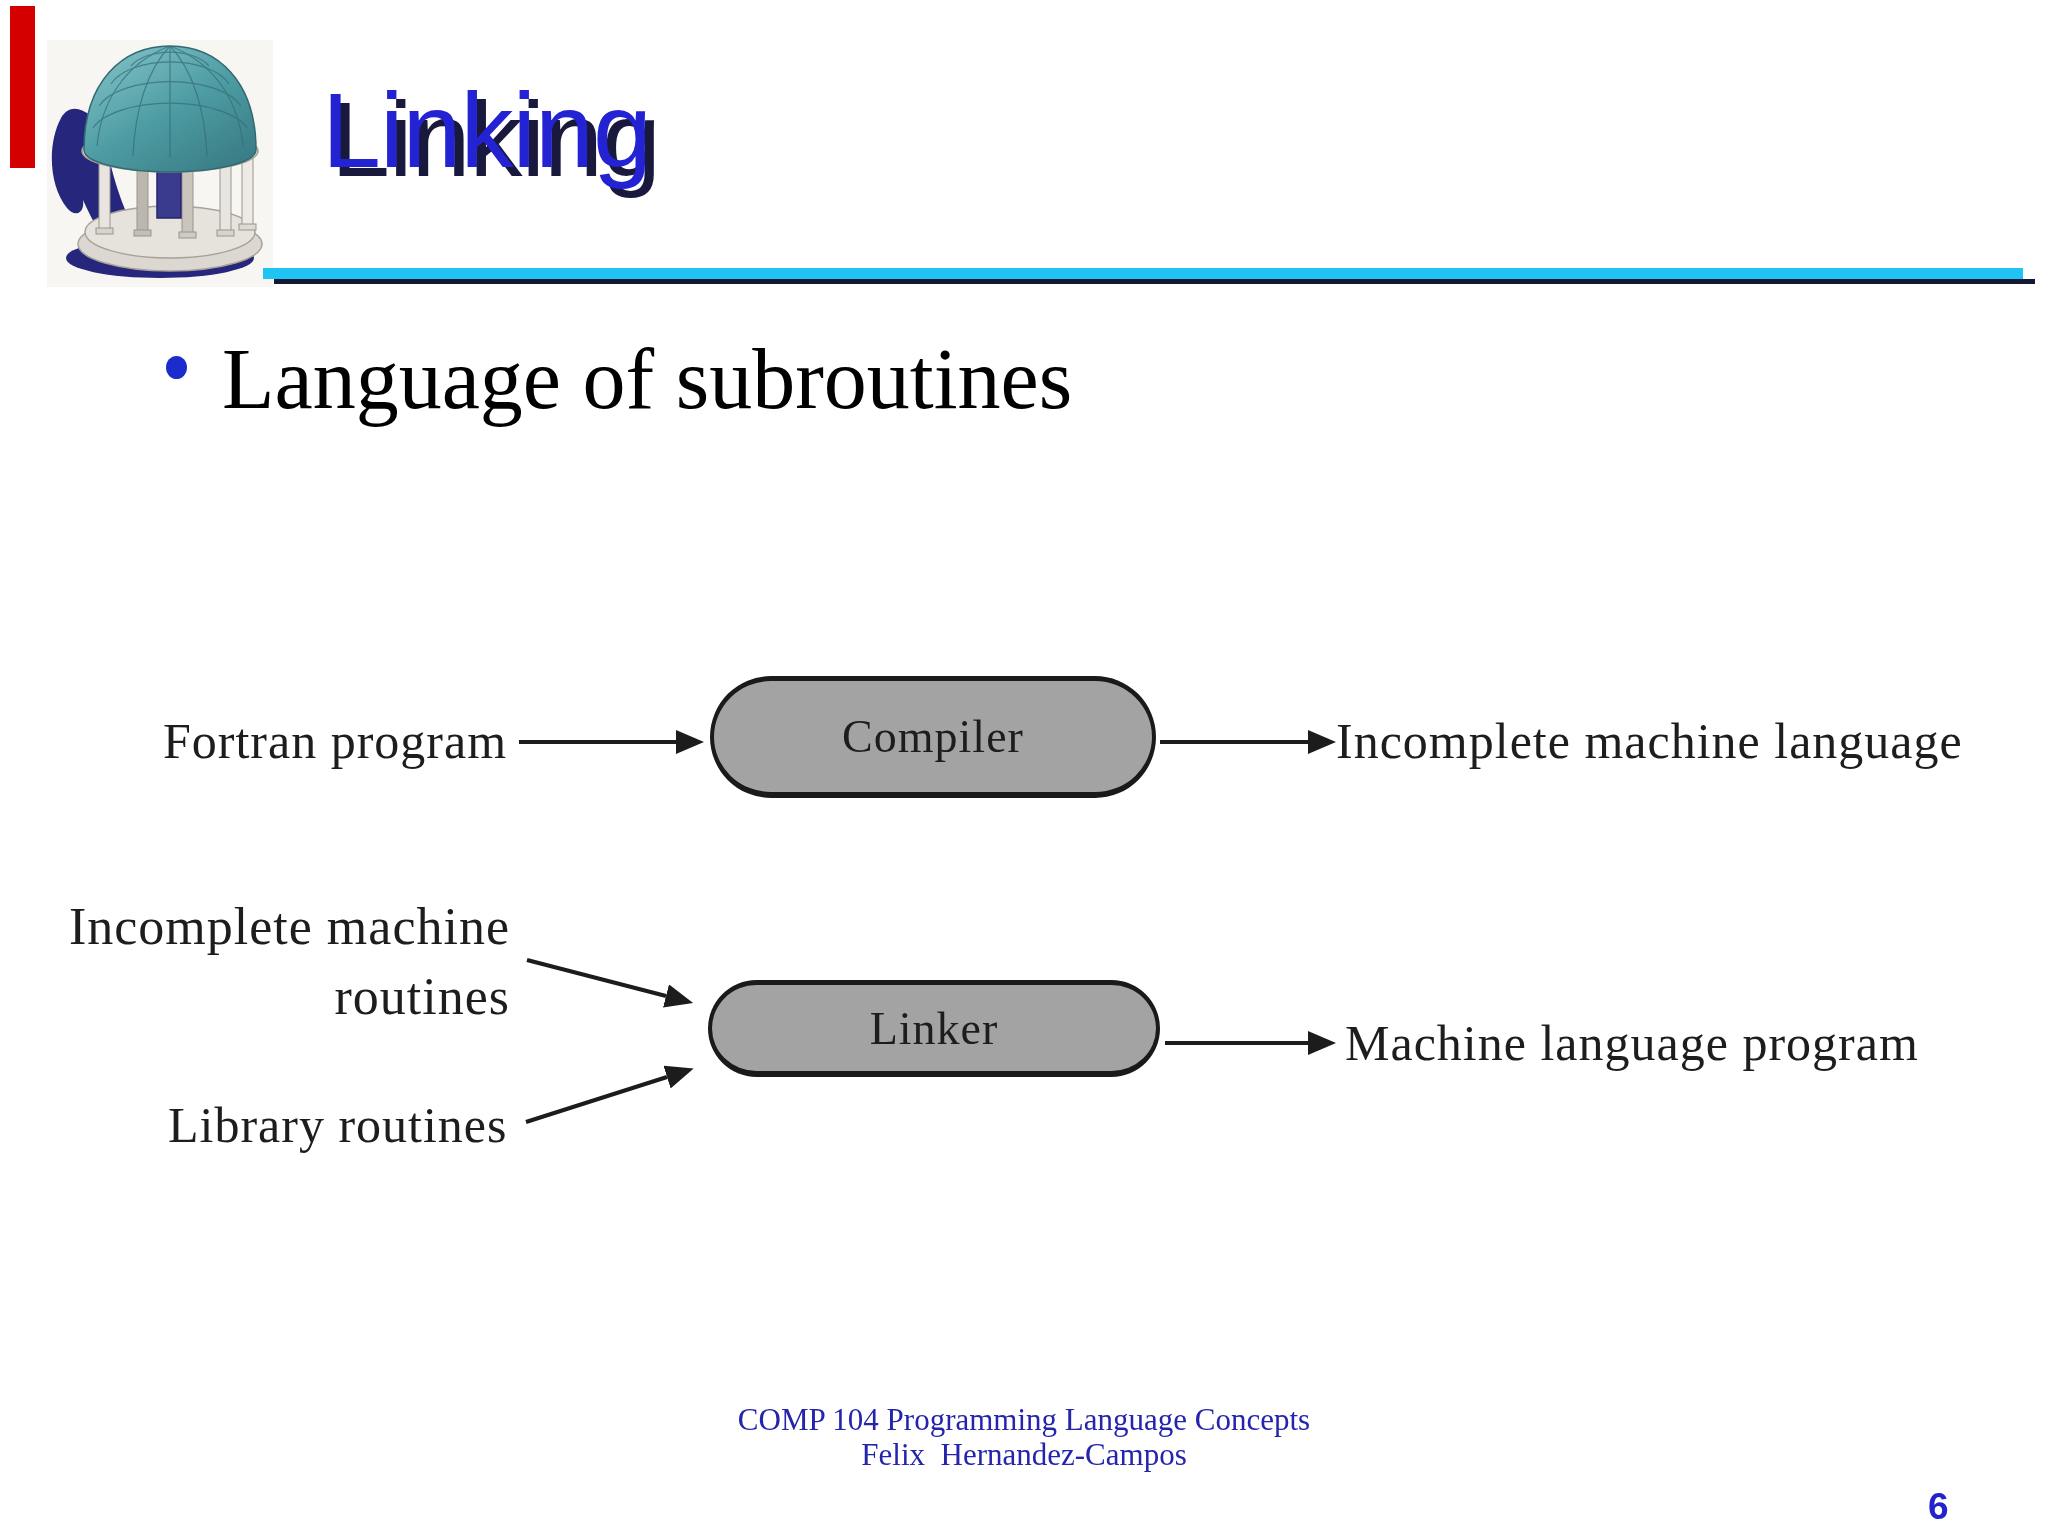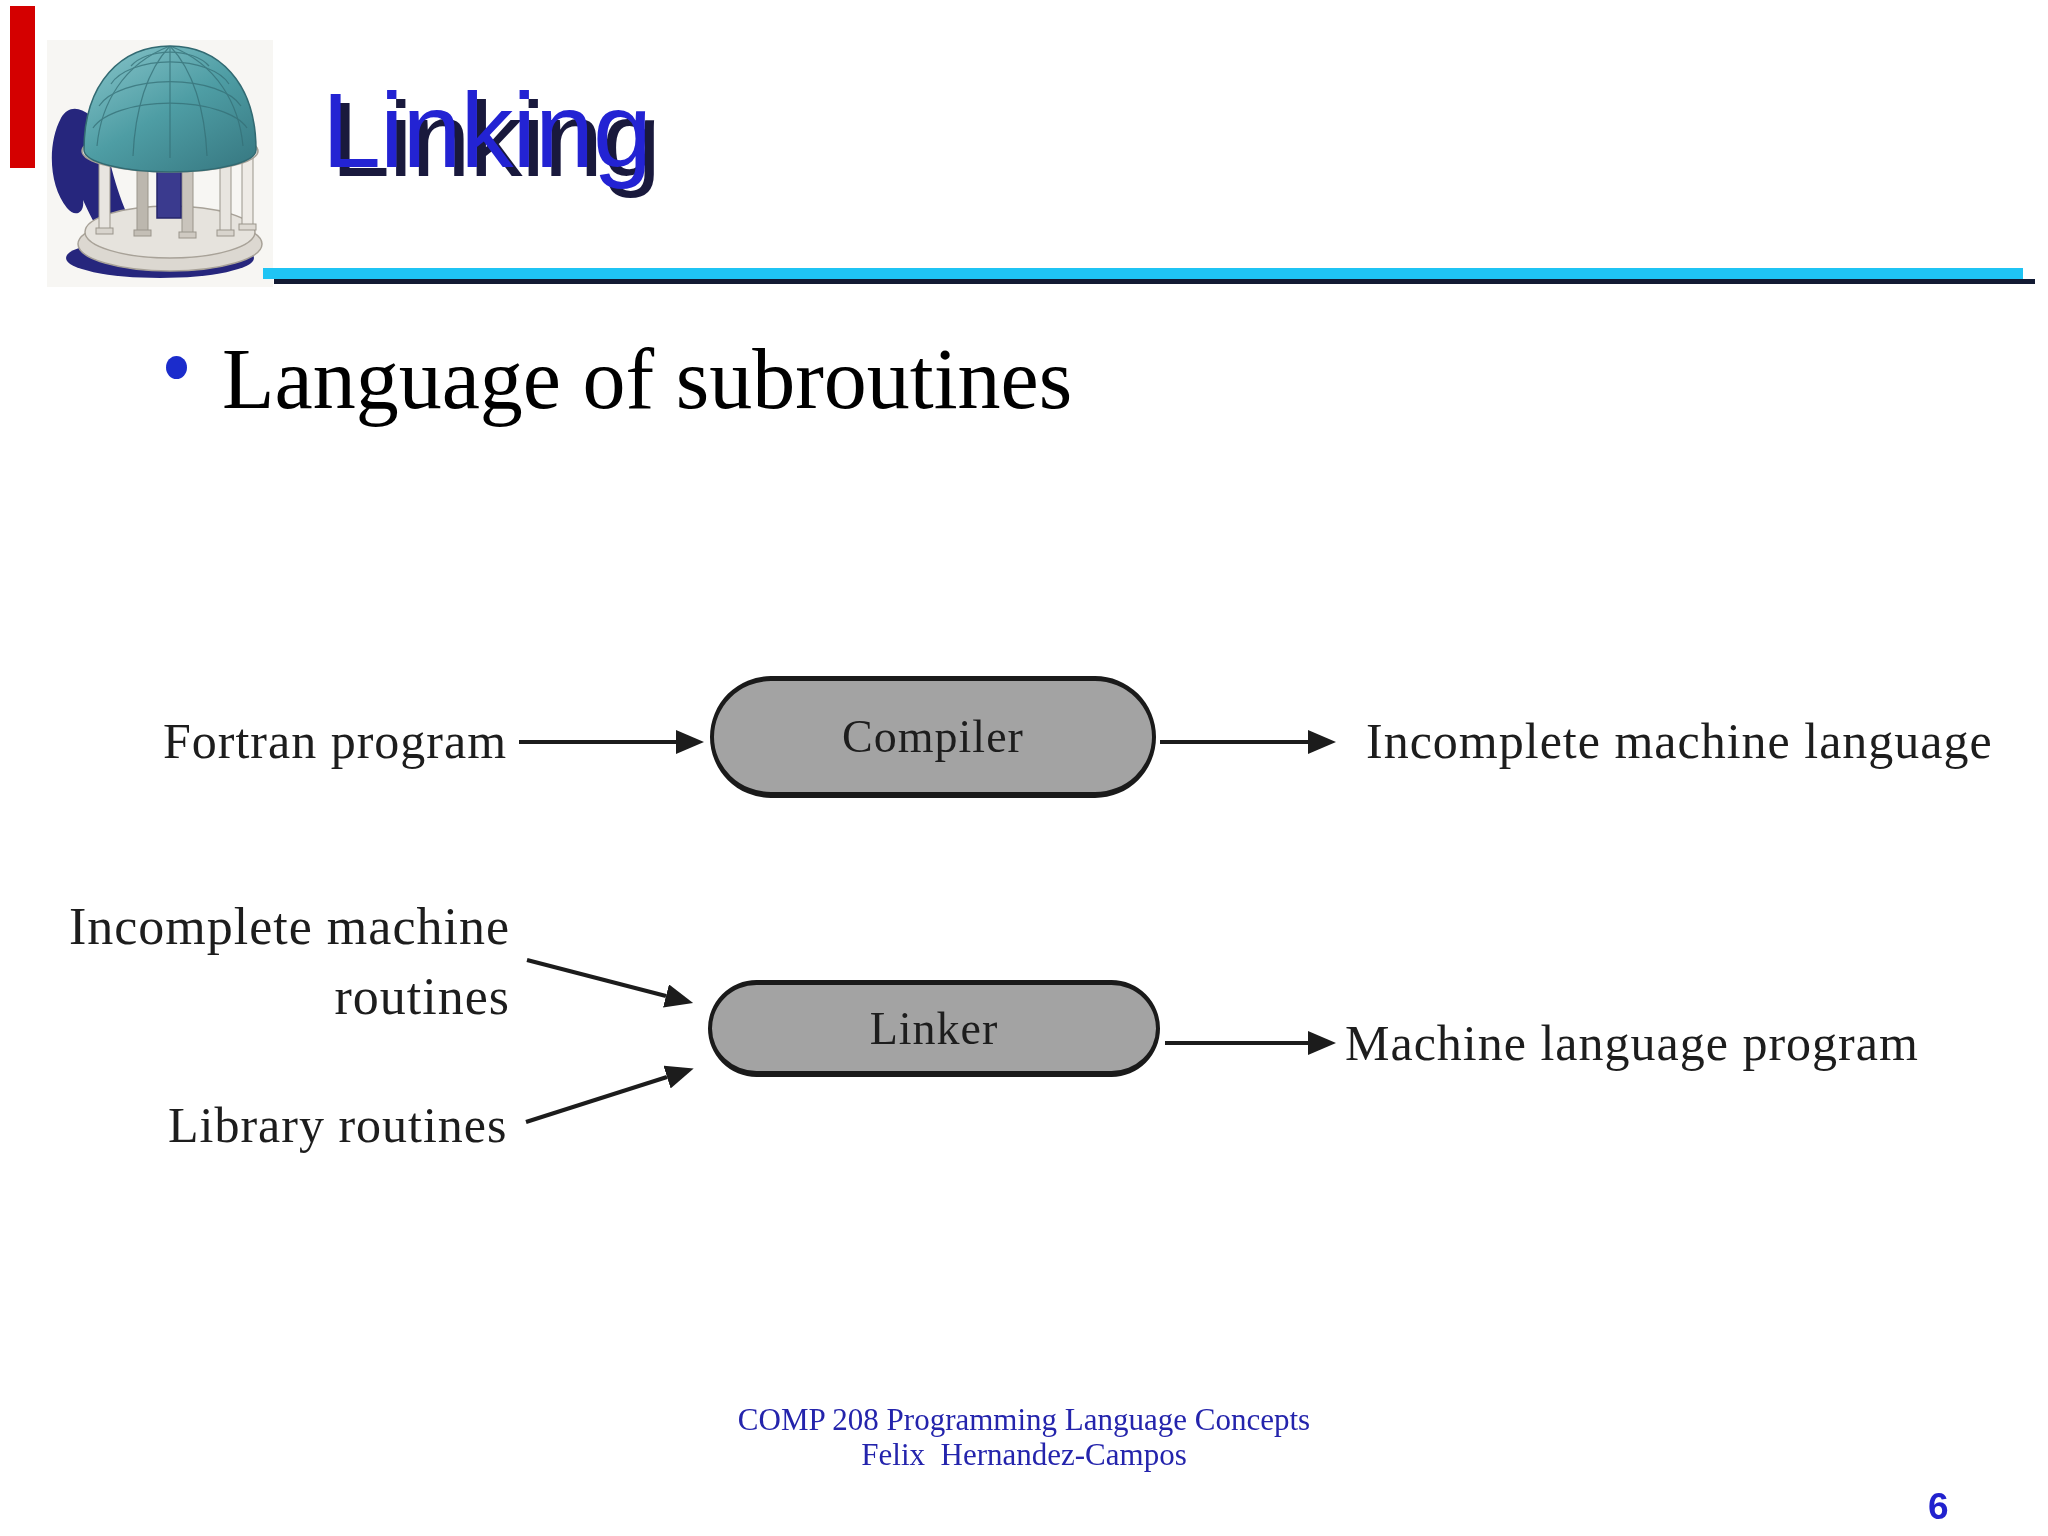--- a/index.html
+++ b/index.html
@@ -59,21 +59,21 @@
 
   
   .diagram-label{
     position:absolute;
     font-size:50px;line-height:1;
     letter-spacing:1px;
     color:#1d1d1d;
     white-space:nowrap;
   }
   .lbl-fortran{left:163px;top:716px;}
-  .lbl-out1{left:1366px;top:716px;font-family:Liberation Serif, serif;}
+  .lbl-out1{left:1336px;top:716px;font-family:Liberation Serif, serif;}
   .lbl-in-block{
     position:absolute;right:1538px;top:892px;
     font-size:52px;line-height:70px;
     letter-spacing:1px;
     color:#1d1d1d;
     text-align:right;
     white-space:nowrap;
   }
   .lbl-library{left:168px;top:1100px;}
   .lbl-out2{left:1345px;top:1018px;}
@@ -212,19 +212,19 @@
         <line x1="519" y1="742" x2="676" y2="742" marker-end="url(#ah)"></line>
         <line x1="1160" y1="742" x2="1308" y2="742" marker-end="url(#ah)"></line>
         <line x1="527" y1="960" x2="666" y2="996" marker-end="url(#ah)"></line>
         <line x1="526" y1="1122" x2="667" y2="1077" marker-end="url(#ah)"></line>
         <line x1="1165" y1="1043" x2="1308" y2="1043" marker-end="url(#ah)"></line>
       </g>
     </svg>
   </div>
 
   <div class="footer">
-    <div class="line1">COMP 208 Programming Language Concepts</div>
+    <div class="line1">COMP 104 Programming Language Concepts</div>
     <div class="line2">Felix  Hernandez-Campos</div>
   </div>
 
   <div class="page-number">6</div>
 
 </div>
 
 </body></html>

